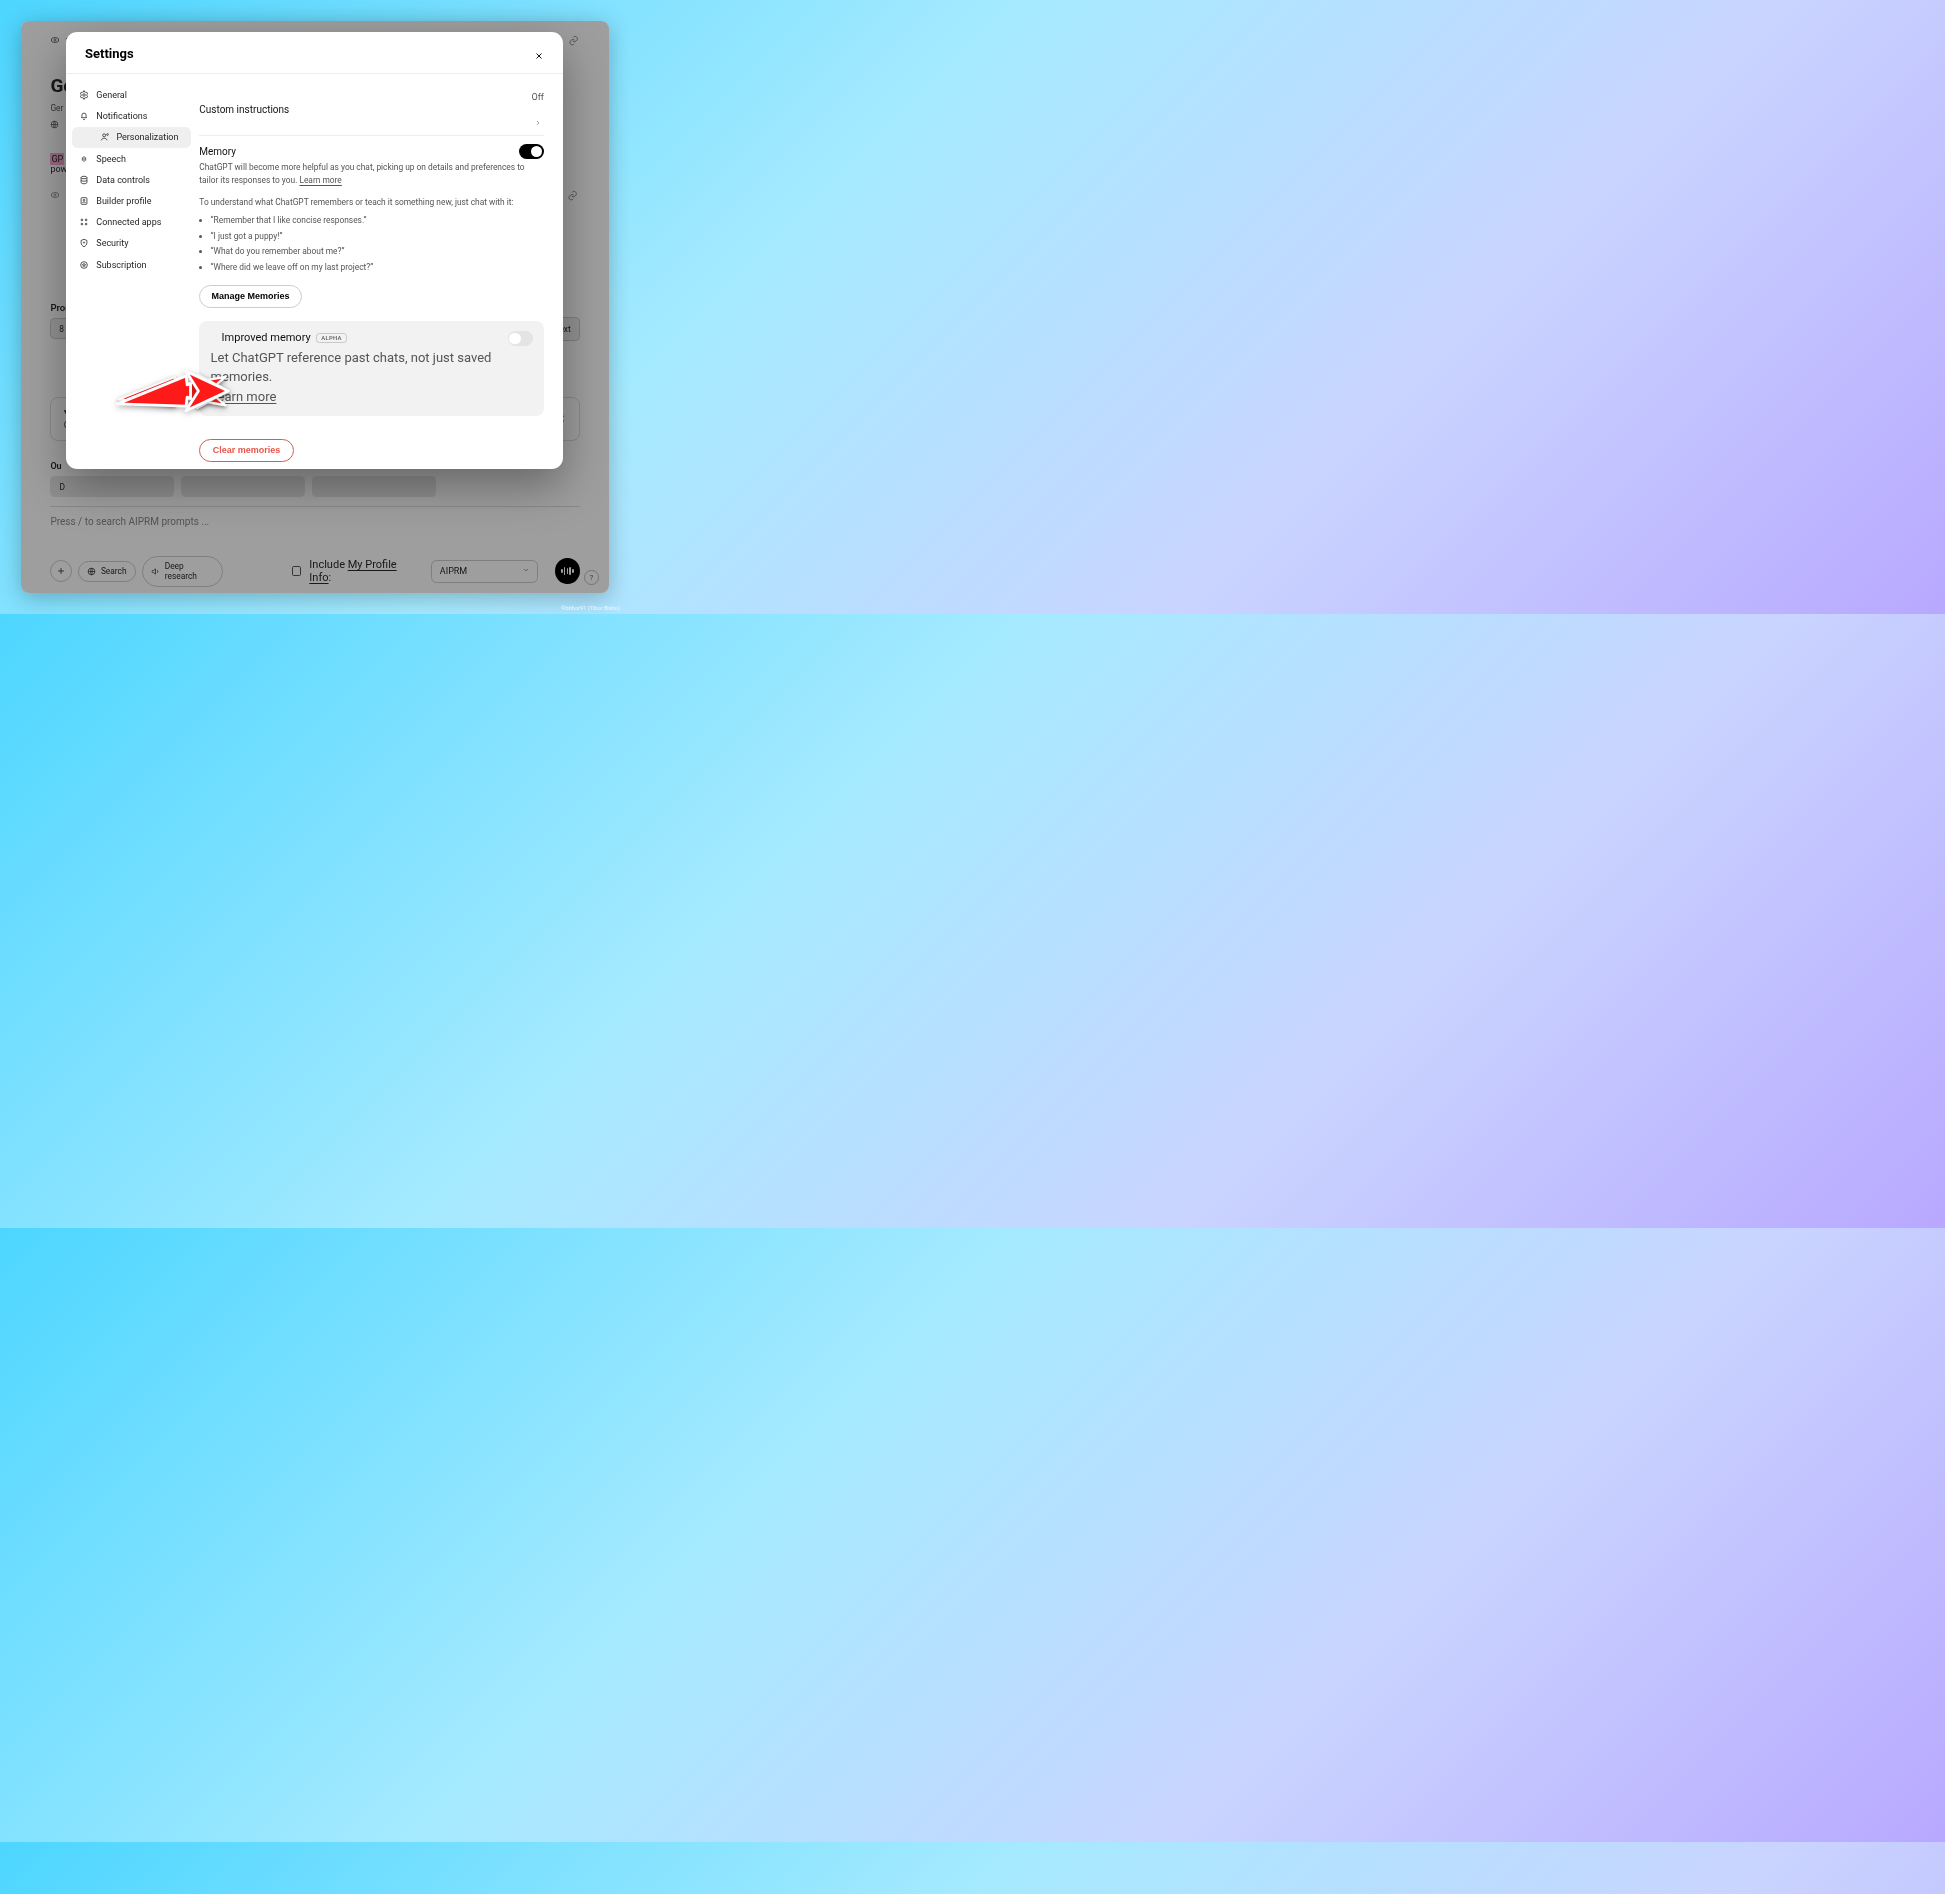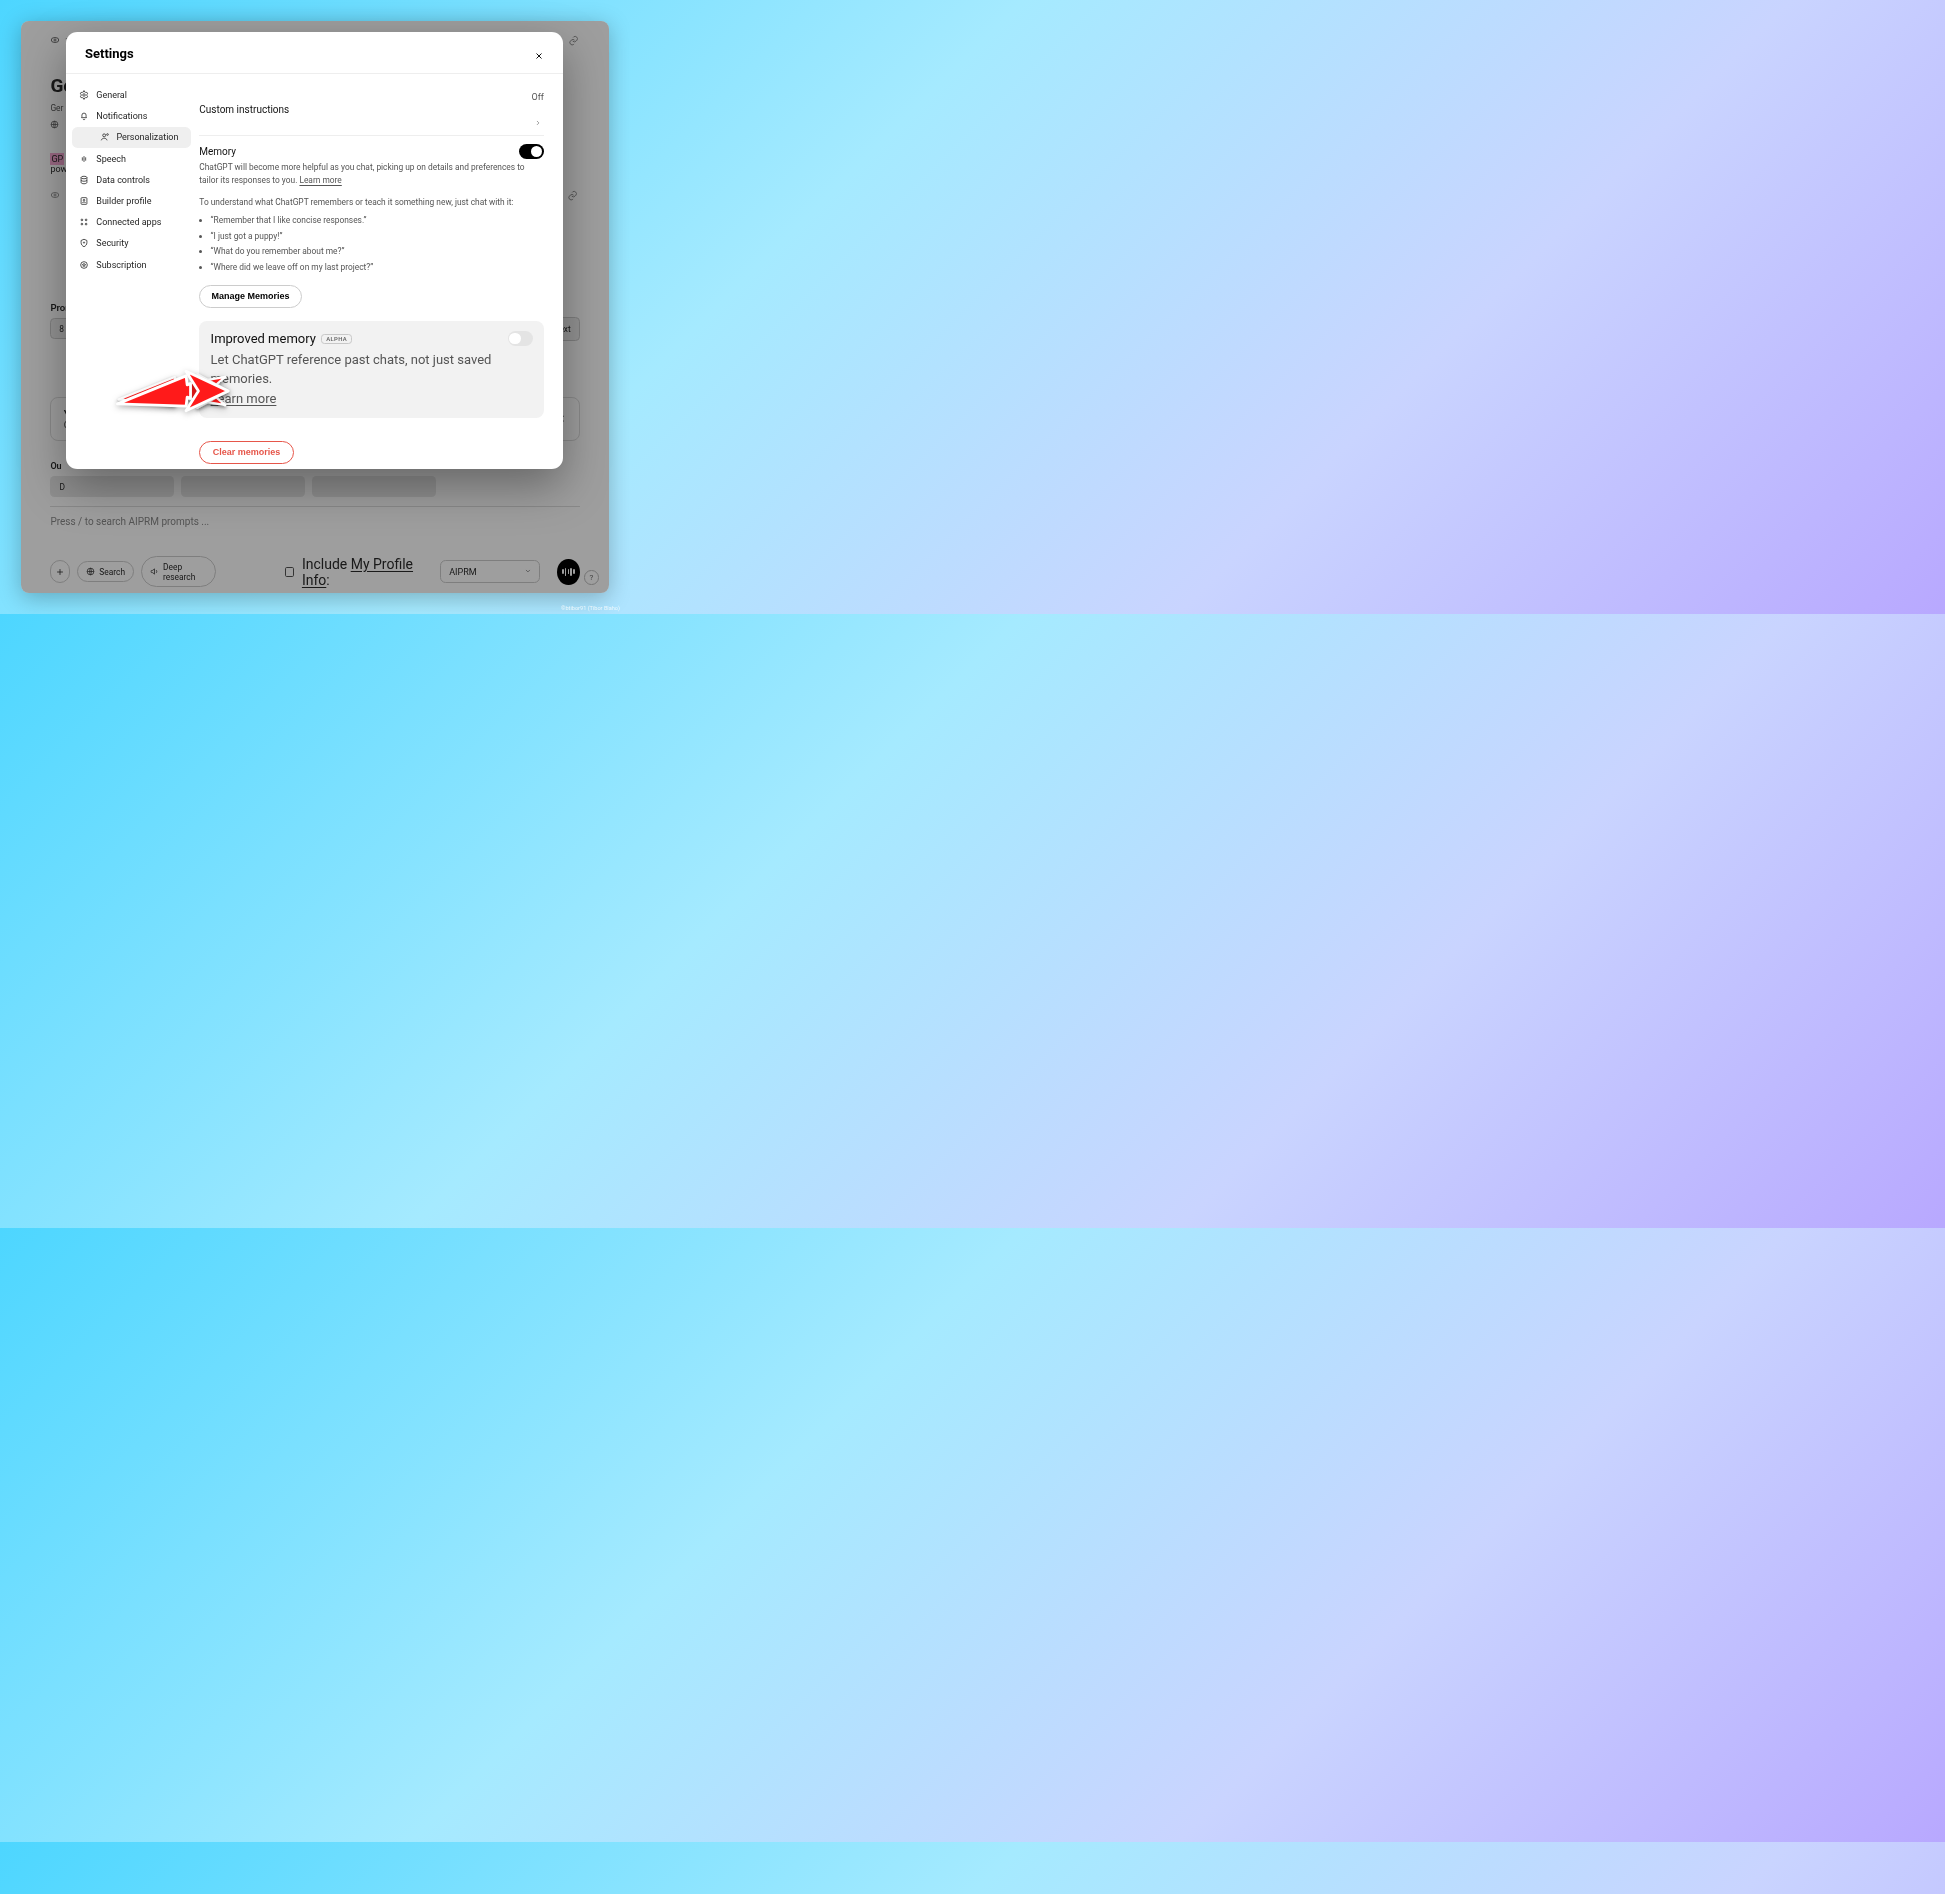--- a/index.html
+++ b/index.html
@@ -47,21 +47,21 @@
     .attached-card .t2{font-size:9px;color:#444;margin-top:1.1px;}
     .attached-card .close{font-size:12.4px;color:#333;}
     .out-row{margin-top:20px;font-size:9px;font-weight:600;}
     .chips{display:flex;gap:6.8px;margin-top:5.6px;}
     .chip{background:#e7e7e7;border-radius:4.5px;padding:5.6px 9px;font-size:8.4px;}
     .divider{border:none;border-top:0.6px solid #ddd;margin:9px 0 5.6px;}
     .prompt-input{color:#8a8a8a;font-size:10px;padding:3.4px 0 2.3px;}
     .bottom-row{display:flex;align-items:center;gap:6.8px;margin-top:26px;}
     .rnd{border:0.6px solid #ccc;border-radius:562px;padding:4.5px 7.9px;display:flex;align-items:center;gap:4.5px;font-size:8.4px;}
     .rnd.icon-only{width:22.5px;height:22.5px;justify-content:center;padding:0;}
-    .incl{margin-left:62px;display:flex;align-items:center;gap:8px;font-size:14px;}
+    .incl{margin-left:62px;display:flex;align-items:center;gap:8px;font-size:11px;}
     .cbox{width:10px;height:10px;border:1.1px solid #555;border-radius:1.7px;}
     .incl .u{text-decoration:underline;text-underline-offset:1.7px;}
     .aiprm-sel{margin-left:10px;border:0.6px solid #ccc;border-radius:5.6px;padding:5.6px 7.9px;width:113px;display:flex;align-items:flex-start;justify-content:space-between;}
     .voice{margin-left:10px;width:26px;height:26px;border-radius:50%;background:#000;display:flex;align-items:center;justify-content:center;}
     .voice .bars{display:flex;gap:1.1px;align-items:center;}
     .voice .b{width:1.7px;background:#fff;border-radius:1.1px;}
     .help-bubble{position:absolute;right:10px;bottom:7.9px;width:14.6px;height:14.6px;border-radius:50%;border:0.6px solid #bbb;display:flex;align-items:center;justify-content:center;font-size:7.9px;color:#666;background:#fff;}
     .credit{position:absolute;right:10px;bottom:3.4px;font-size:5.6px;color:rgba(255,255,255,0.8);}
 
     
@@ -87,21 +87,21 @@
     .chevr{color:#888;}
     .mem-desc{color:#555;font-size:8.4px;line-height:1.55;margin-top:1.1px;}
     .mem-desc a, .card a{color:#555;text-decoration:underline;text-underline-offset:1.7px;}
     .mem-desc2{color:#555;font-size:8.4px;line-height:1.55;margin-top:9px;}
     .bullets{color:#555;font-size:8.4px;line-height:1.85;margin:4.5px 0 9px 11.3px;}
     .btn-outline{border:0.6px solid #ccc;background:#fff;border-radius:562px;padding:5.6px 11.3px;font-size:9px;font-weight:600;cursor:pointer;}
     .btn-danger{border:0.8px solid #e6564a;color:#e6564a;background:#fff;border-radius:562px;padding:5.6px 12.4px;font-size:9px;font-weight:600;cursor:pointer;}
     .card{background:#f2f2f2;border-radius:7.9px;padding:10px 11.3px;margin-top:13.5px;display:flex;gap:7.9px;align-items:flex-start;}
     .card .ct{flex:1;}
     .card .cthead{display:flex;align-items:center;gap:5.6px;}
-    .card .cttitle{font-size:13px;color:#111;}
+    .card .cttitle{font-size:11px;color:#111;margin-left:11px;}
     .badge{font-size:5.9px;letter-spacing:0.3px;border:0.6px solid #c8c8c8;color:#666;border-radius:3.4px;padding:1.1px 3.9px;font-weight:600;}
     .card .ctdesc{color:#555;font-size:13px;margin-top:3.4px;line-height:1.5;}
     .toggle{width:25px;height:14.6px;border-radius:562px;background:#000;position:relative;cursor:pointer;}
     .toggle .knob{position:absolute;width:11.3px;height:11.3px;border-radius:50%;background:#fff;top:1.7px;right:1.7px;}
     .toggle.off{background:#e4e4e4;}
     .toggle.off .knob{left:1.7px;right:auto;}
     .spacer{height:22.5px;}
 
     
     .arrow{position:absolute;z-index:20;left:113px;top:360px;filter:drop-shadow(0 2.3px 3.4px rgba(0,0,0,0.25));}

